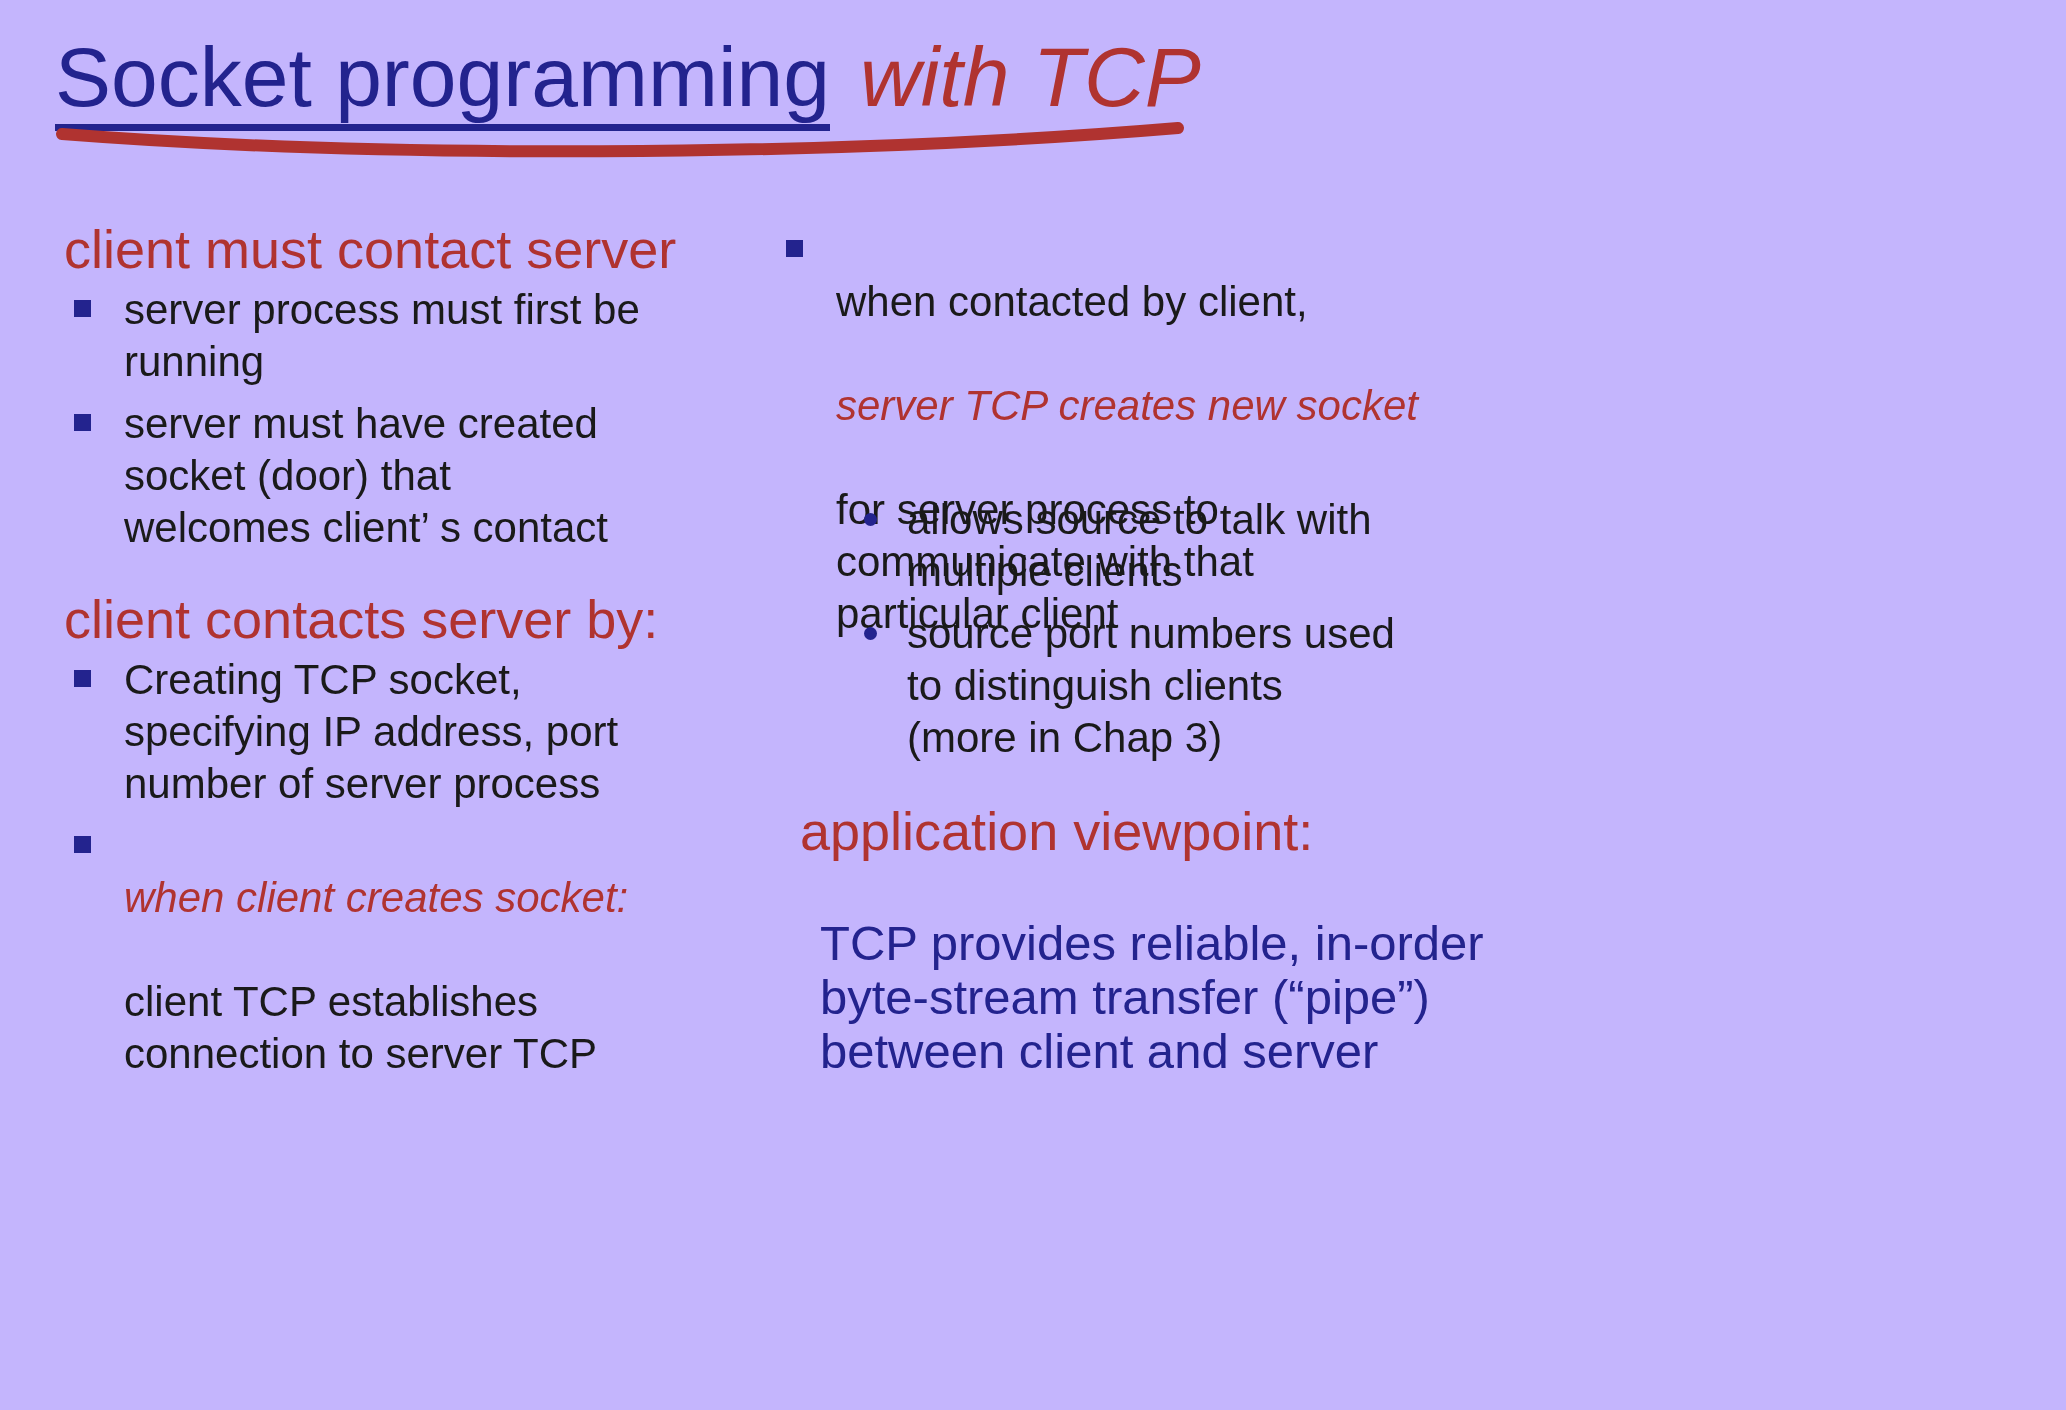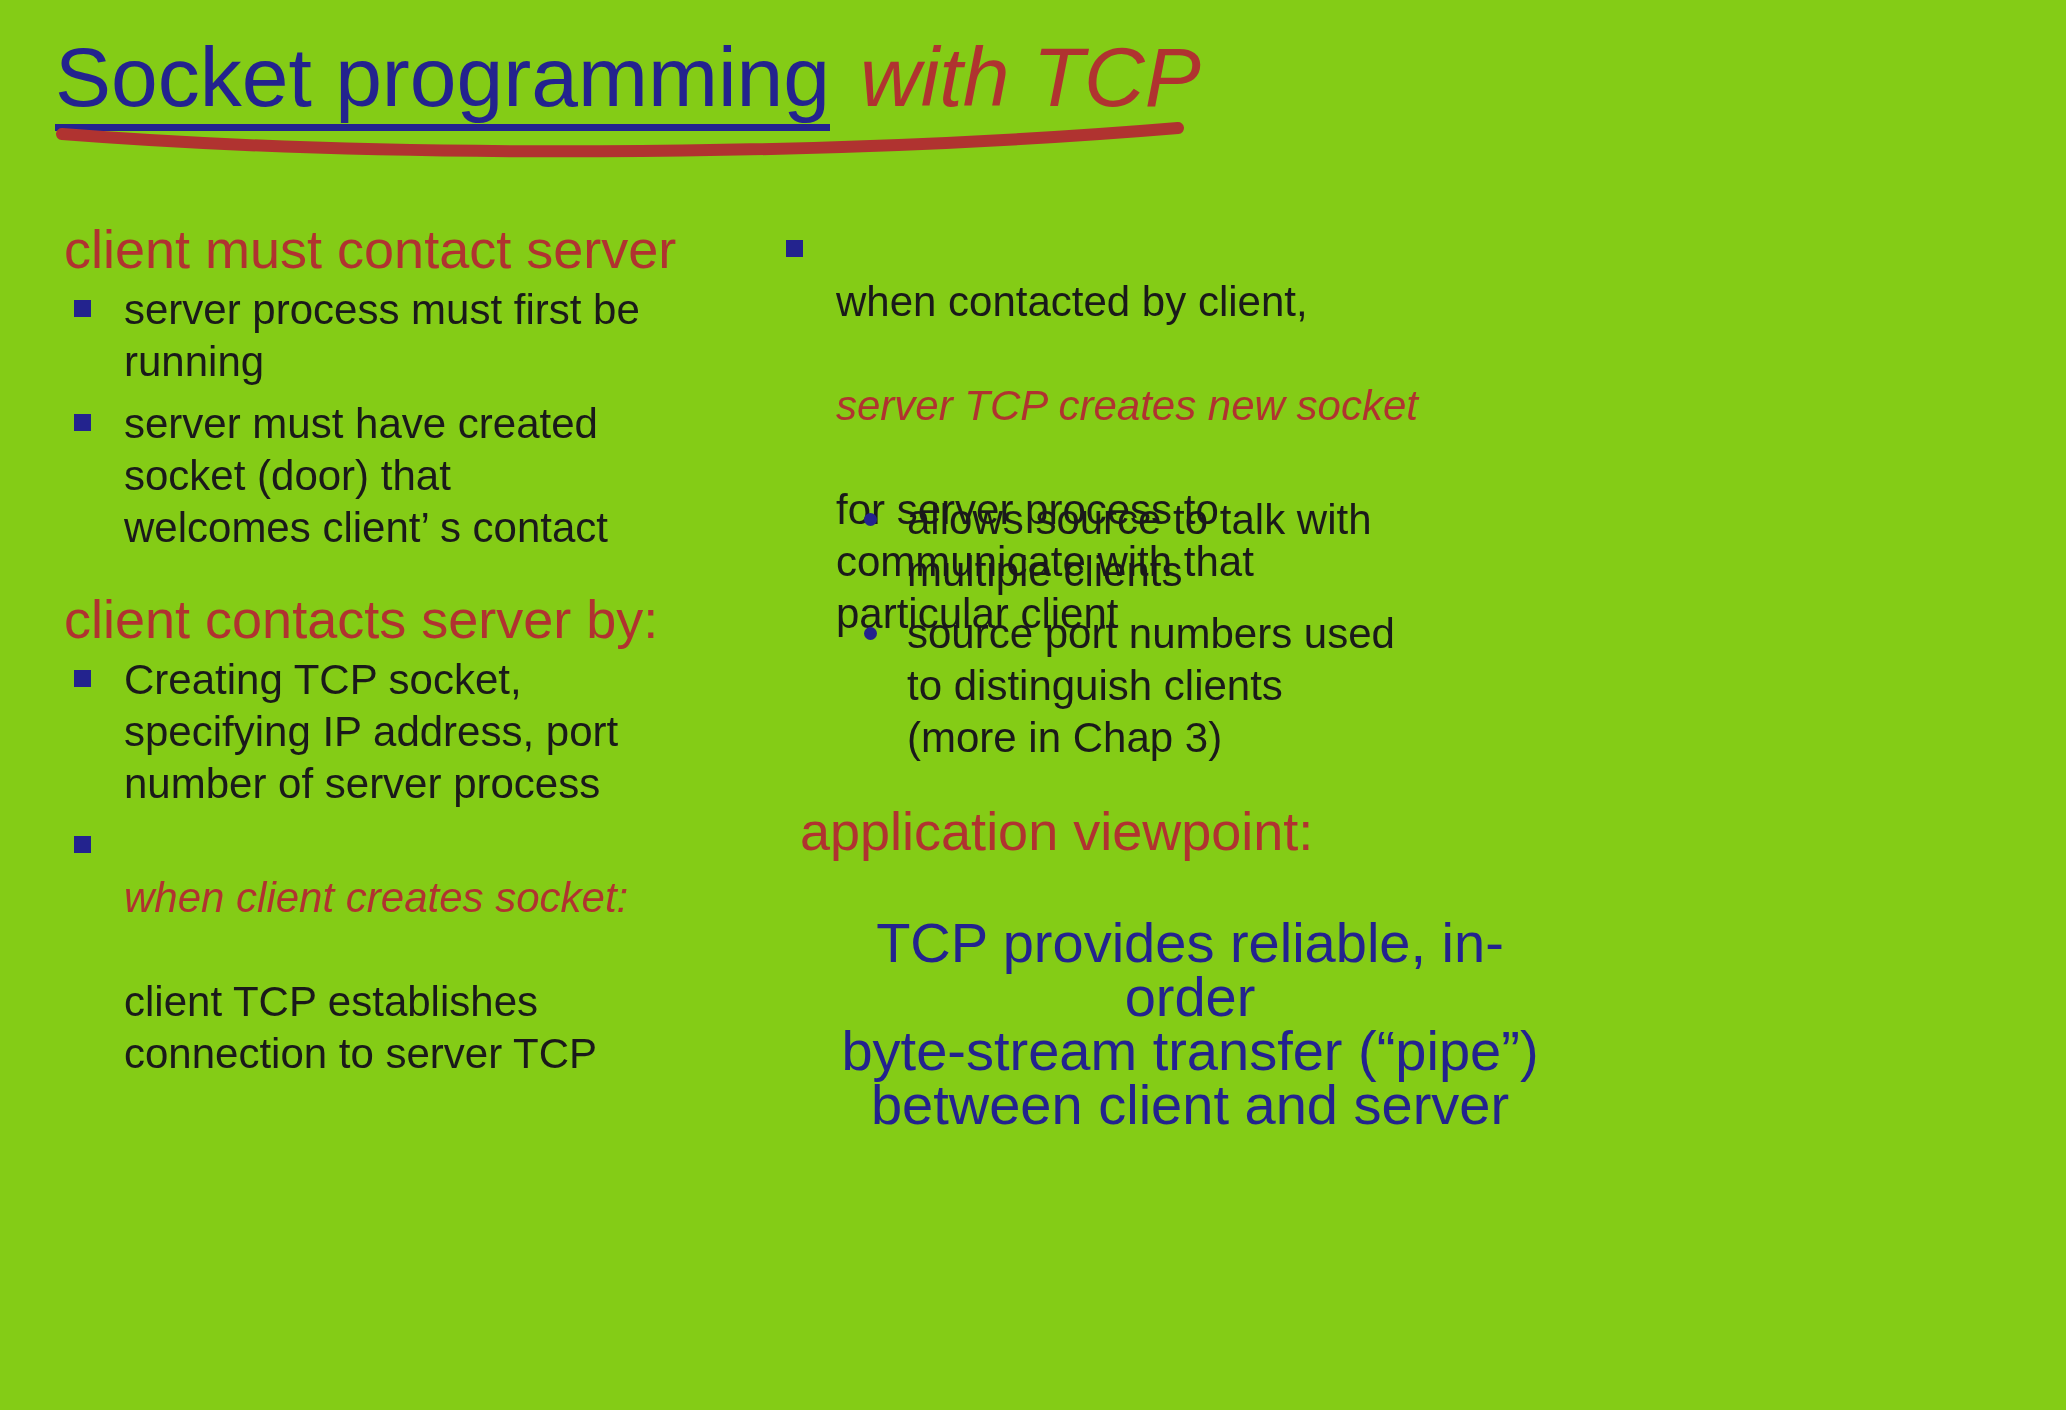--- a/index.html
+++ b/index.html
@@ -1,18 +1,18 @@
 <!DOCTYPE html>
 <html><head>
 <meta charset="utf-8">
 <style>
   * { margin:0; padding:0; box-sizing:border-box; }
   html,body { background:#ffffff; }
   body { font-family:"Liberation Sans", sans-serif; color:#1a1a1a; }
-  .slide { position:relative; width:2066px; height:1410px; background:#84cc16; overflow:hidden; }
+  .slide { position:relative; width:2066px; height:1410px; background:#c4b5fd; overflow:hidden; }
   .abs { position:absolute; }
 
   
   .title { left:55px; top:30px; font-size:84px; line-height:1.12; color:#23238E; white-space:nowrap; }
   .title-main { display:inline-block; border-bottom:7px solid #23238E; }
   .title-accent { color:#B03330; font-style:italic; margin-left:30px; }
   .swoosh { left:48px; top:118px; }
 
   
   .red-heading { font-size:54px; font-weight:normal; color:#B03330; white-space:nowrap; }
@@ -20,21 +20,21 @@
   
   .brow { display:flex; align-items:flex-start; }
   .sq { width:17px; height:17px; background:#23238E; flex:none; margin-top:16px; }
   .dot { width:13px; height:13px; border-radius:50%; background:#23238E; flex:none; margin-top:19px; }
   .btxt { font-size:42px; line-height:52px; color:#1a1a1a; margin-left:33px; white-space:pre-line; max-width:660px; }
   .sub .btxt { margin-left:30px; }
   .block { display:block; }
   .red-italic { color:#B03330; font-style:italic; }
 
   
-  .blue-para { font-size:56px; line-height:54px; color:#23238E; white-space:pre-line; max-width:740px;text-align:center; }
+  .blue-para { font-size:49px; line-height:54px; color:#23238E; white-space:pre-line; max-width:740px; }
 </style>
 </head>
 <body>
 
 <div class="slide">
 
   <header class="abs title">
     <span class="title-main">Socket programming</span><span class="title-accent">with TCP</span>
   </header>
 

